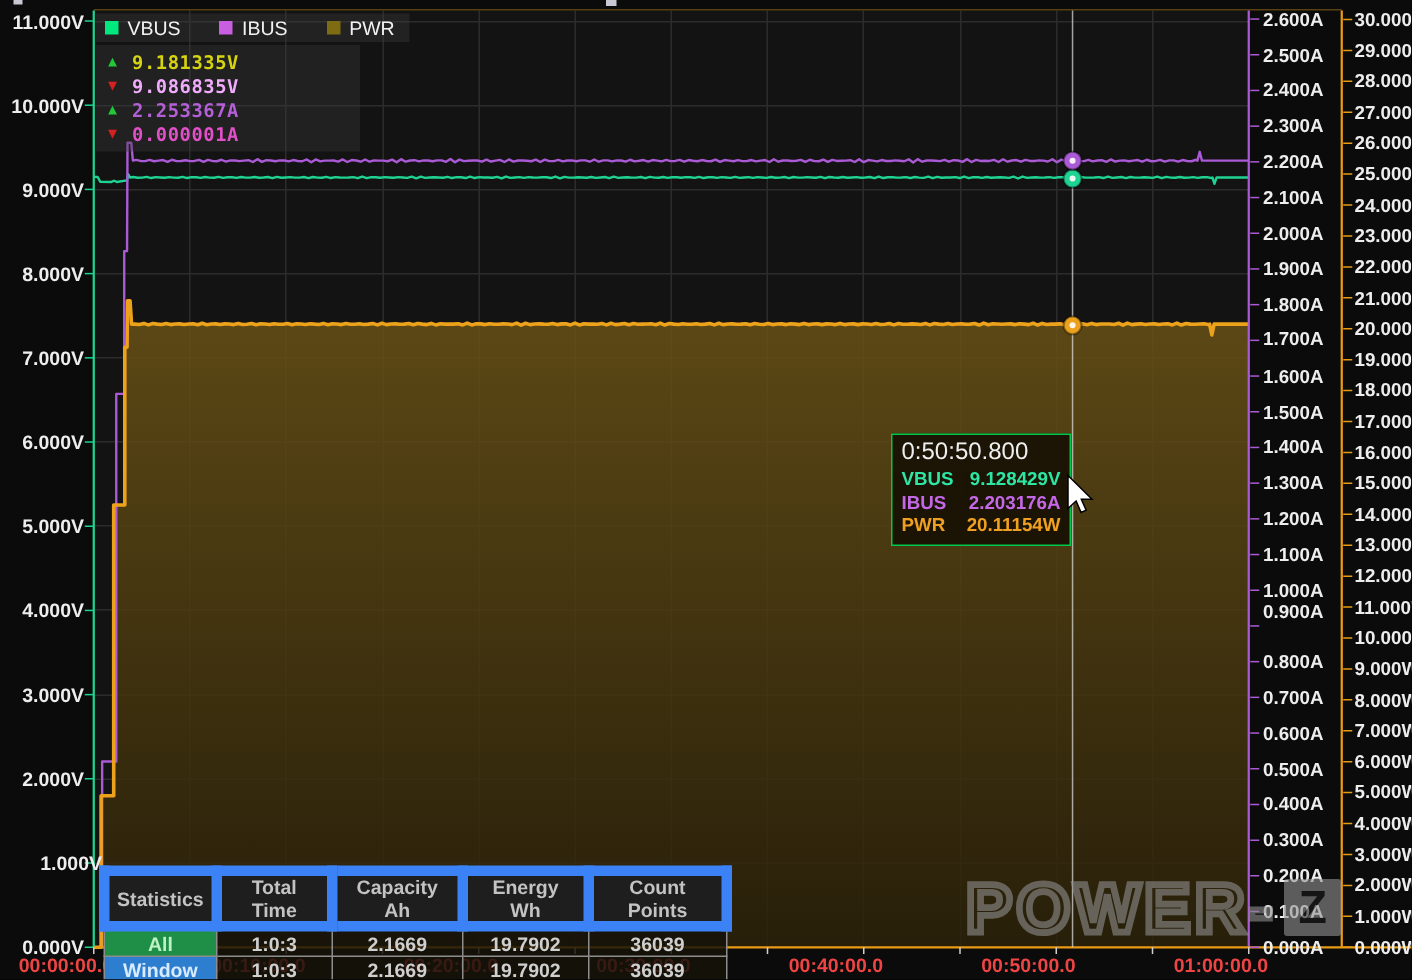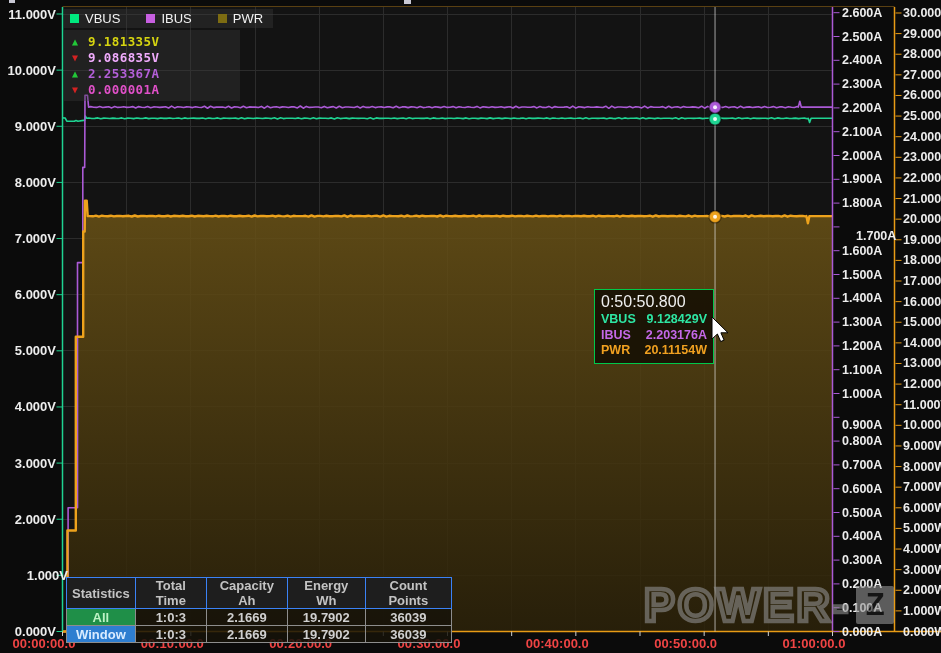--- a/index.html
+++ b/index.html
@@ -22,21 +22,21 @@
   .ps-row{display:flex;align-items:center;height:16px;font-family:"DejaVu Sans Mono",monospace;
           font-size:12.5px;font-weight:700;letter-spacing:.4px;}
   .ps-arrow{width:16px;font-size:10px;}
   
   #tooltip{position:absolute;left:594px;top:289px;width:120px;border:1px solid #00c84a;
            background:rgba(20,15,3,.88);padding:2px 6px 4px 6px;box-sizing:border-box;}
   #tooltip .tt-time{font-size:16px;color:#efefef;line-height:20px;}
   .tt-row{display:flex;justify-content:space-between;font-size:12.5px;font-weight:700;line-height:15.5px;}
   
   #stats-table{position:absolute;left:66px;top:577px;border-collapse:collapse;font-size:13px;font-weight:700;}
-  #stats-table th{border:1px solid #3b82f6;background:#1e1e1e;color:#c3c3c3;height:17px;padding:0 5px;font-weight:700;}
+  #stats-table th{border:7px solid #3b82f6;background:#1e1e1e;color:#c3c3c3;height:17px;padding:0 5px;font-weight:700;}
   #stats-table td{border:1px solid #8d8d8d;background:rgba(22,19,9,.85);color:#cfcfcf;height:16px;text-align:center;padding:0 4px;}
   td.rowname{border:1px solid #98984a;}
   
   #watermark{position:absolute;left:644px;top:583px;display:flex;align-items:center;opacity:.6;}
   #wm-prefix{font-size:46px;font-weight:700;letter-spacing:3px;color:transparent;
              -webkit-text-stroke:4.5px #8f8f8f;line-height:44px;}
   @supports not (-webkit-text-stroke:1px red){#wm-prefix{color:#8f8f8f;}}
   #wm-z{width:38px;height:38px;margin-left:5px;background:#939393;color:#1d1d1d;
         display:flex;align-items:center;justify-content:center;font-size:31px;font-weight:700;border-radius:2px;}
   .sliver{position:absolute;background:#c8c8d4;}
@@ -196,29 +196,29 @@
       <div class="ylab" style="top: 624px;">0.000V</div>
       <div class="alab" style="top: 5.7px;">2.600A</div>
       <div class="alab" style="top: 29.5px;">2.500A</div>
       <div class="alab" style="top: 53.3px;">2.400A</div>
       <div class="alab" style="top: 77.1px;">2.300A</div>
       <div class="alab" style="top: 100.9px;">2.200A</div>
       <div class="alab" style="top: 124.7px;">2.100A</div>
       <div class="alab" style="top: 148.5px;">2.000A</div>
       <div class="alab" style="top: 172.3px;">1.900A</div>
       <div class="alab" style="top: 196.1px;">1.800A</div>
-      <div class="alab" style="top: 229px; margin-left: 14px;">1.700A</div>
+      <div class="alab" style="top: 219px;">1.700A</div>
       <div class="alab" style="top: 243.7px;">1.600A</div>
       <div class="alab" style="top: 267.5px;">1.500A</div>
       <div class="alab" style="top: 291.3px;">1.400A</div>
       <div class="alab" style="top: 315.1px;">1.300A</div>
       <div class="alab" style="top: 338.9px;">1.200A</div>
       <div class="alab" style="top: 362.7px;">1.100A</div>
       <div class="alab" style="top: 386.5px;">1.000A</div>
-      <div class="alab" style="top: 418px;">0.900A</div>
+      <div class="alab" style="top: 401px;">0.900A</div>
       <div class="alab" style="top: 434.1px;">0.800A</div>
       <div class="alab" style="top: 457.9px;">0.700A</div>
       <div class="alab" style="top: 481.7px;">0.600A</div>
       <div class="alab" style="top: 505.5px;">0.500A</div>
       <div class="alab" style="top: 529.3px;">0.400A</div>
       <div class="alab" style="top: 553.1px;">0.300A</div>
       <div class="alab" style="top: 576.9px;">0.200A</div>
       <div class="alab" style="top: 600.7px;">0.100A</div>
       <div class="alab" style="top: 624.5px;">0.000A</div>
       <div class="wlab" style="top: 5.99px;">30.000W</div>

